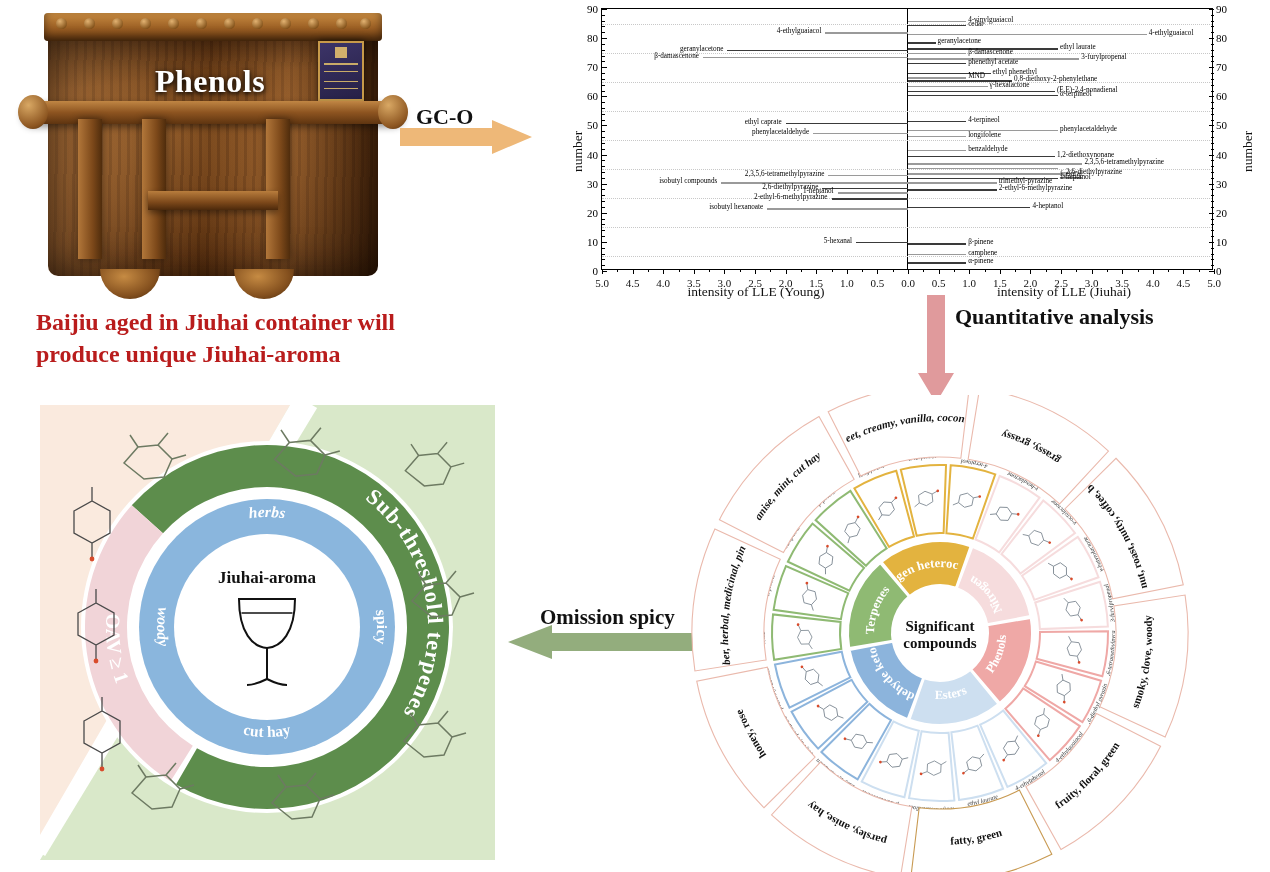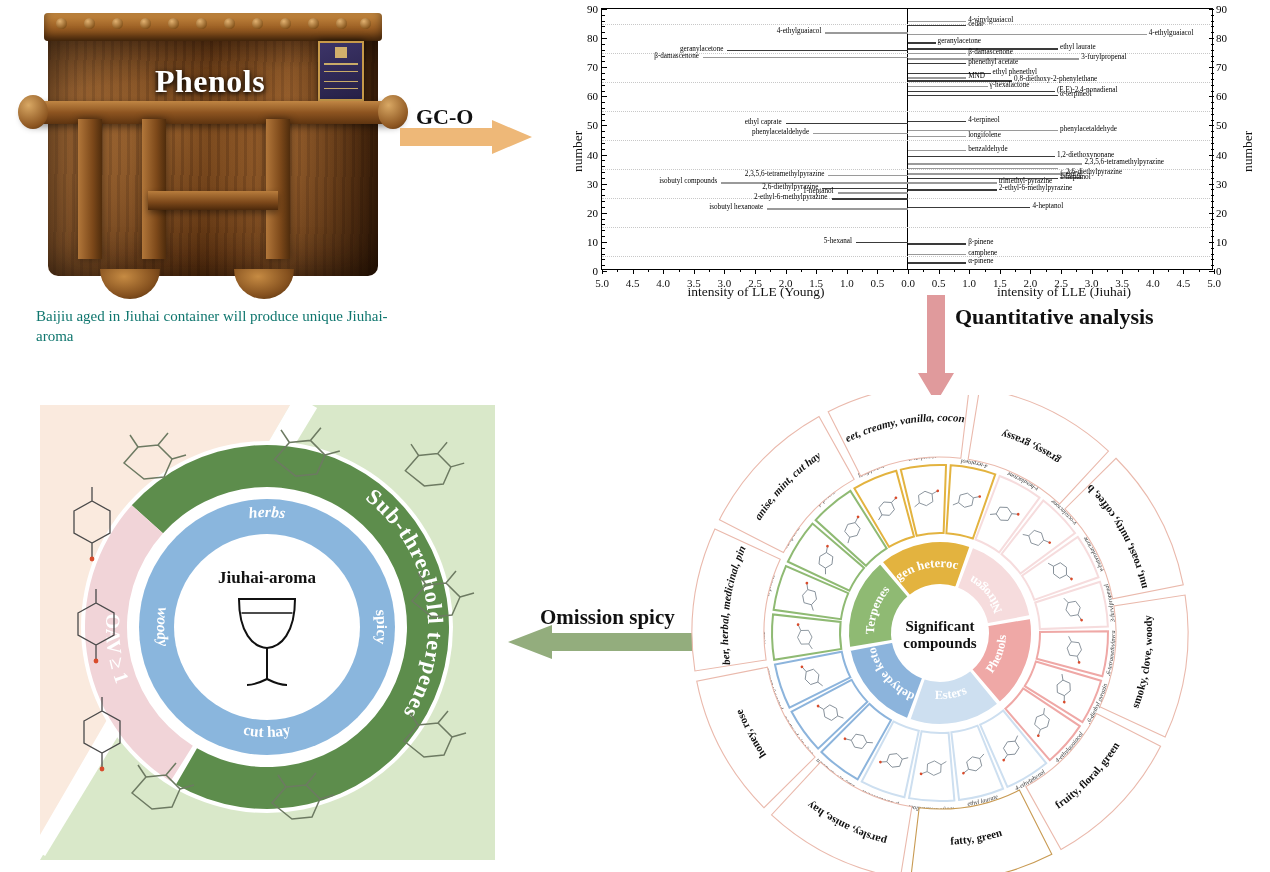--- a/index.html
+++ b/index.html
@@ -36,22 +36,22 @@
   .crossbar{position:absolute;height:19px;background:linear-gradient(180deg,#b87d3d,#7c481a 60%,#4c290b);
     box-shadow:0 3px 6px rgba(0,0,0,.4);}
   .plaque{position:absolute;right:14px;top:28px;width:42px;height:56px;
     background:linear-gradient(160deg,#3c3468,#262046);border:2px solid #c79a4a;
     box-shadow:0 0 7px rgba(0,0,0,.6);}
   .plaque .pl-l{position:absolute;left:4px;right:4px;background:#c9ab68;height:2px;}
   .plaque .pl-box{position:absolute;left:15px;top:4px;width:12px;height:11px;background:#d2b06c;}
   #jiuhai-title{left:145px;top:58px;font-size:32px;font-weight:bold;color:#fff;
     text-shadow:0 2px 4px rgba(0,0,0,.85),0 0 10px rgba(0,0,0,.6);letter-spacing:.5px;}
 
-  #caption-baijiu{left:36px;top:307px;width:360px;font-size:15px;font-weight:normal;
-    line-height:1.32;color:#0f766e;}
+  #caption-baijiu{left:36px;top:307px;width:360px;font-size:24px;font-weight:bold;
+    line-height:1.32;color:#b91c1c;}
 
   
   .arr-label{font-weight:bold;}
   #gco-label{left:416px;top:104px;font-size:22px;}
   #quant-label{left:955px;top:304px;font-size:22px;}
   #omission-label{left:540px;top:605px;font-size:21px;}
 
   
   #gco-chart{left:556px;top:2px;width:704px;height:300px;}
   .plot-frame{position:absolute;left:45px;top:6px;width:612px;height:262px;

